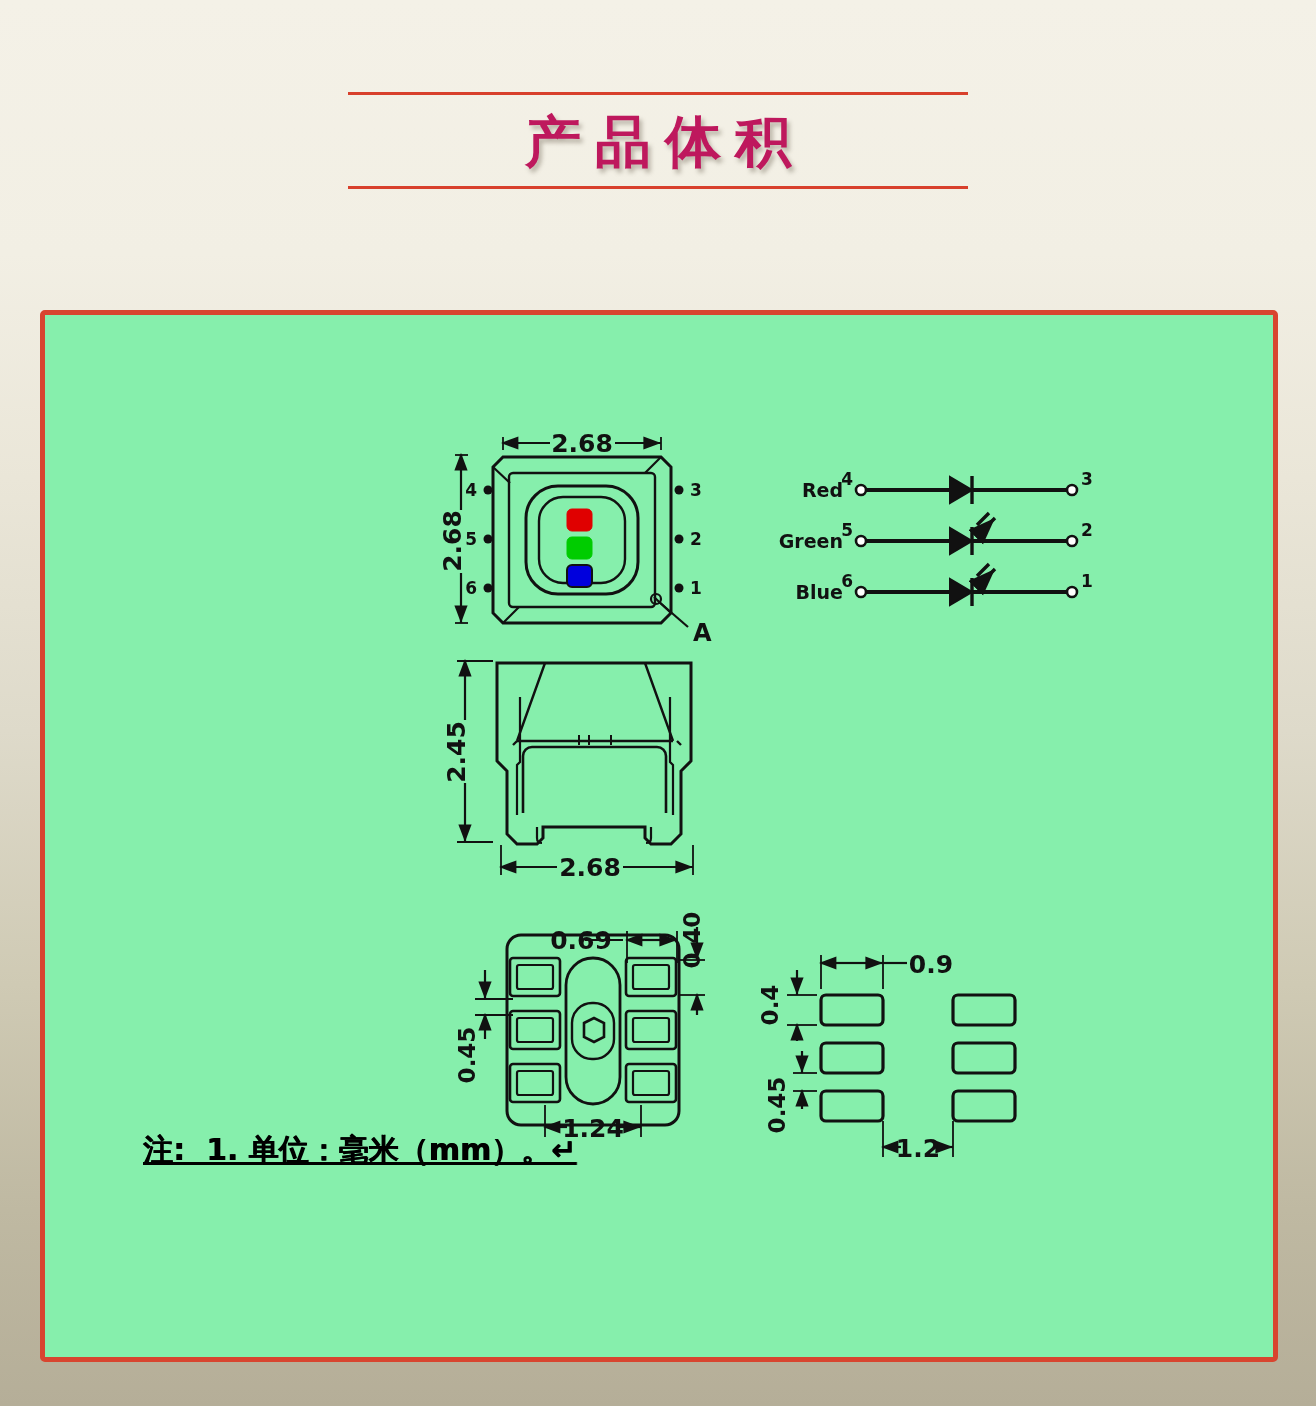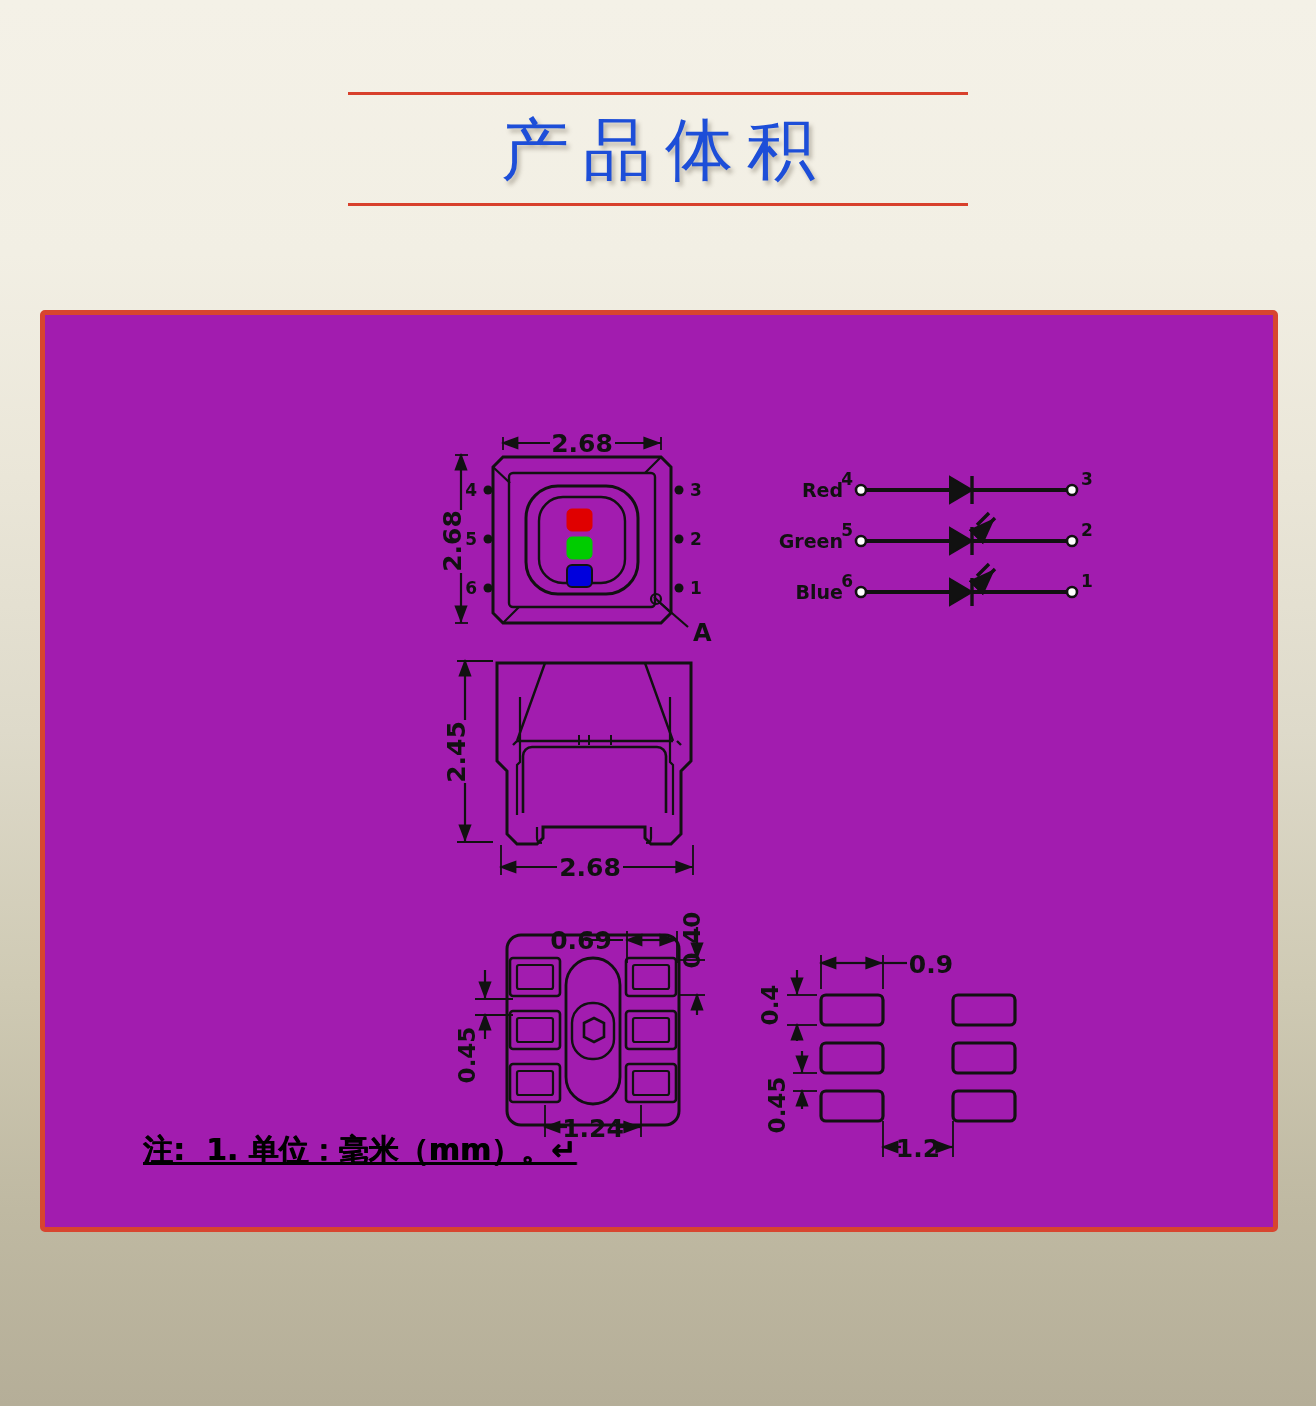--- a/index.html
+++ b/index.html
@@ -28,38 +28,38 @@
     width: 620px;
     text-align: center;
   }
   .title-rule {
     height: 3px;
     background: #d8402c;
     width: 100%;
   }
   .title-text {
     font-family: "DejaVu Sans", sans-serif;
-    font-size: 68px;
-    font-weight: normal;
-    color: #1d4ed8;
+    font-size: 56px;
+    font-weight: bold;
+    color: #be185d;
     letter-spacing: 14px;
     text-indent: 14px;
     line-height: 1.38;
     margin: 8px 0 6px 0;
     text-shadow: 3px 4px 4px rgba(120,110,95,0.45);
   }
 
   
   .panel {
     position: absolute;
     left: 40px;
     top: 310px;
     width: 1238px;
-    height: 922px;
-    background: #a21caf;
+    height: 1052px;
+    background: #86efac;
     border: 5px solid #d8452f;
     border-radius: 5px;
   }
 
   .drawing { position: absolute; inset: 0; }
   .drawing svg { display: block; }
 
   
   .notes {
     position: absolute;

